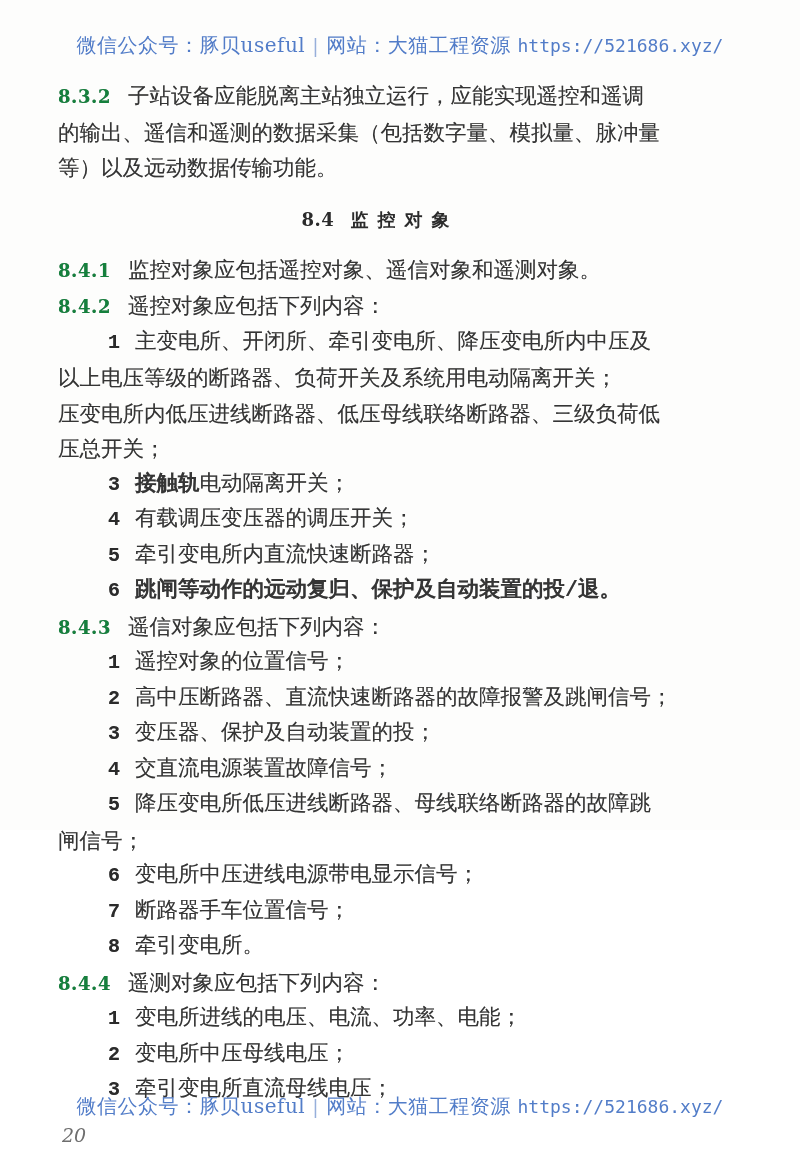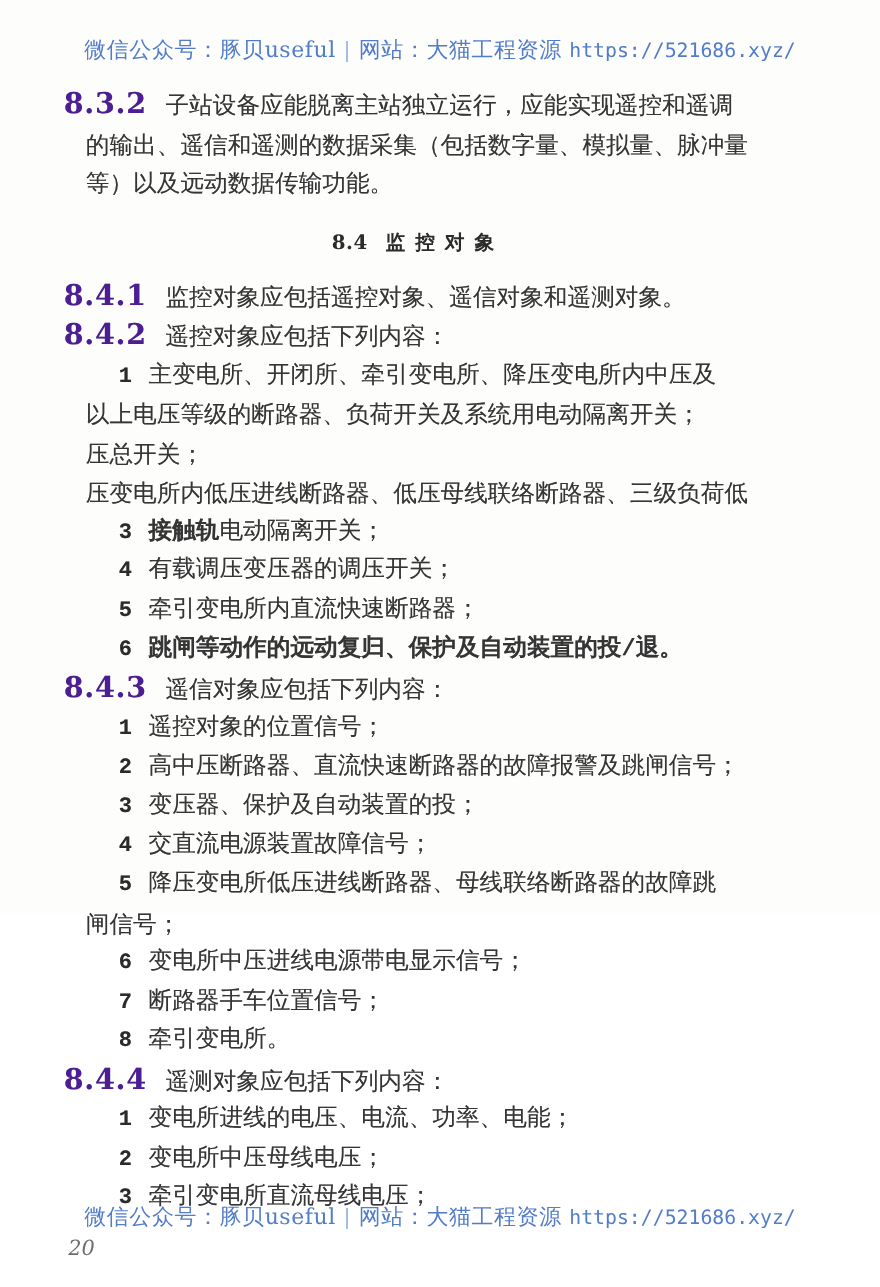--- a/index.html
+++ b/index.html
@@ -66,42 +66,41 @@
     font-size: 21.5px;
     line-height: 35.5px;
     white-space: nowrap;
     color: #353535;
     text-shadow: 0 0 0.6px rgba(60,60,60,0.45);
   }
 
   
   .clause-num {
     font-weight: bold;
-    font-size: 26px;
+    font-size: 18px;
     letter-spacing: 0.6px;
     margin-right: 17px;
-    color: #4c1d95;
+    color: #15803d;
   }
 
   
   .item {
     padding-left: 50px;
     font-family: Liberation Mono, monospace;
   }
   .item-num {
     font-weight: bold;
     font-size: 20px;
     margin-right: 15px;
     color: #2b2b2b;
   }
 
   
   .cont {
     padding-left: 0;
-    margin-left: 20px;
   }
 
   .emph {
     font-weight: bold;
   }
 
   
   .section-heading {
     text-align: center;
     font-weight: bold;
@@ -153,22 +152,22 @@
     <div>
       <div class="line"><span class="clause-num">8.4.1</span><span>监控对象应包括遥控对象、遥信对象和遥测对象。</span></div>
     </div>
 
     <div>
       <div class="line"><span class="clause-num">8.4.2</span><span>遥控对象应包括下列内容：</span></div>
 
       <div class="line item"><span class="item-num">1</span><span>主变电所、开闭所、牵引变电所、降压变电所内中压及</span></div>
       <div class="line cont">以上电压等级的断路器、负荷开关及系统用电动隔离开关；</div>
 
+      <div class="line cont">压变电所内低压进线断路器、低压母线联络断路器、三级负荷低</div>
       <div class="line cont">压总开关；</div>
-      <div class="line cont">压变电所内低压进线断路器、低压母线联络断路器、三级负荷低</div>
 
       <div class="line item"><span class="item-num">3</span><span class="emph">接触轨</span><span>电动隔离开关；</span></div>
 
       <div class="line item"><span class="item-num">4</span><span>有载调压变压器的调压开关；</span></div>
 
       <div class="line item"><span class="item-num">5</span><span>牵引变电所内直流快速断路器；</span></div>
 
       <div class="line item"><span class="item-num">6</span><span class="emph">跳闸等动作的远动复归、保护及自动装置的投/退。</span></div>
     </div>
 

